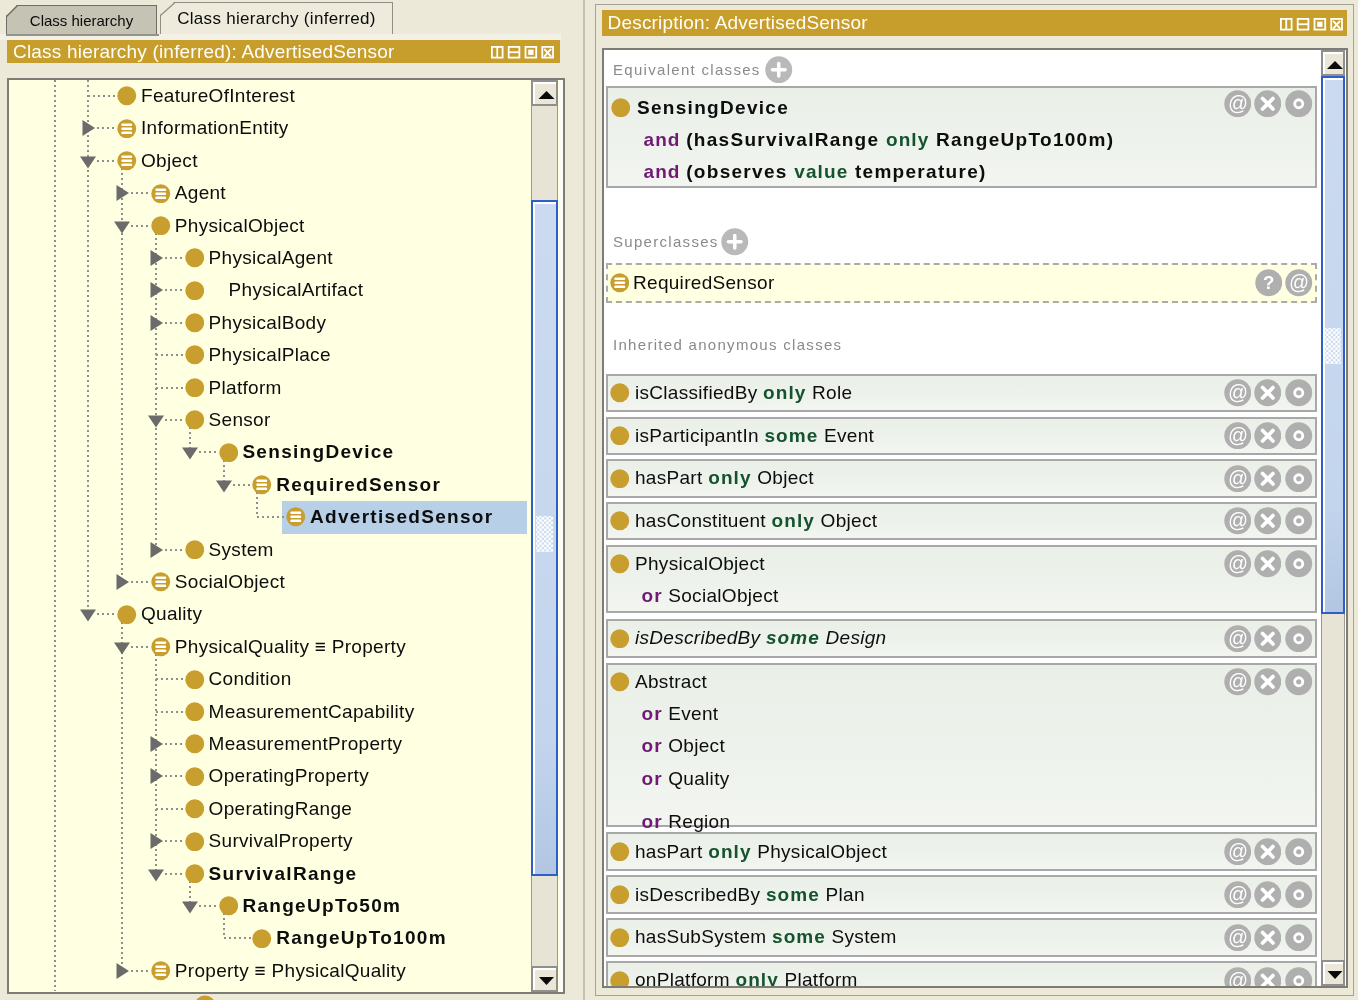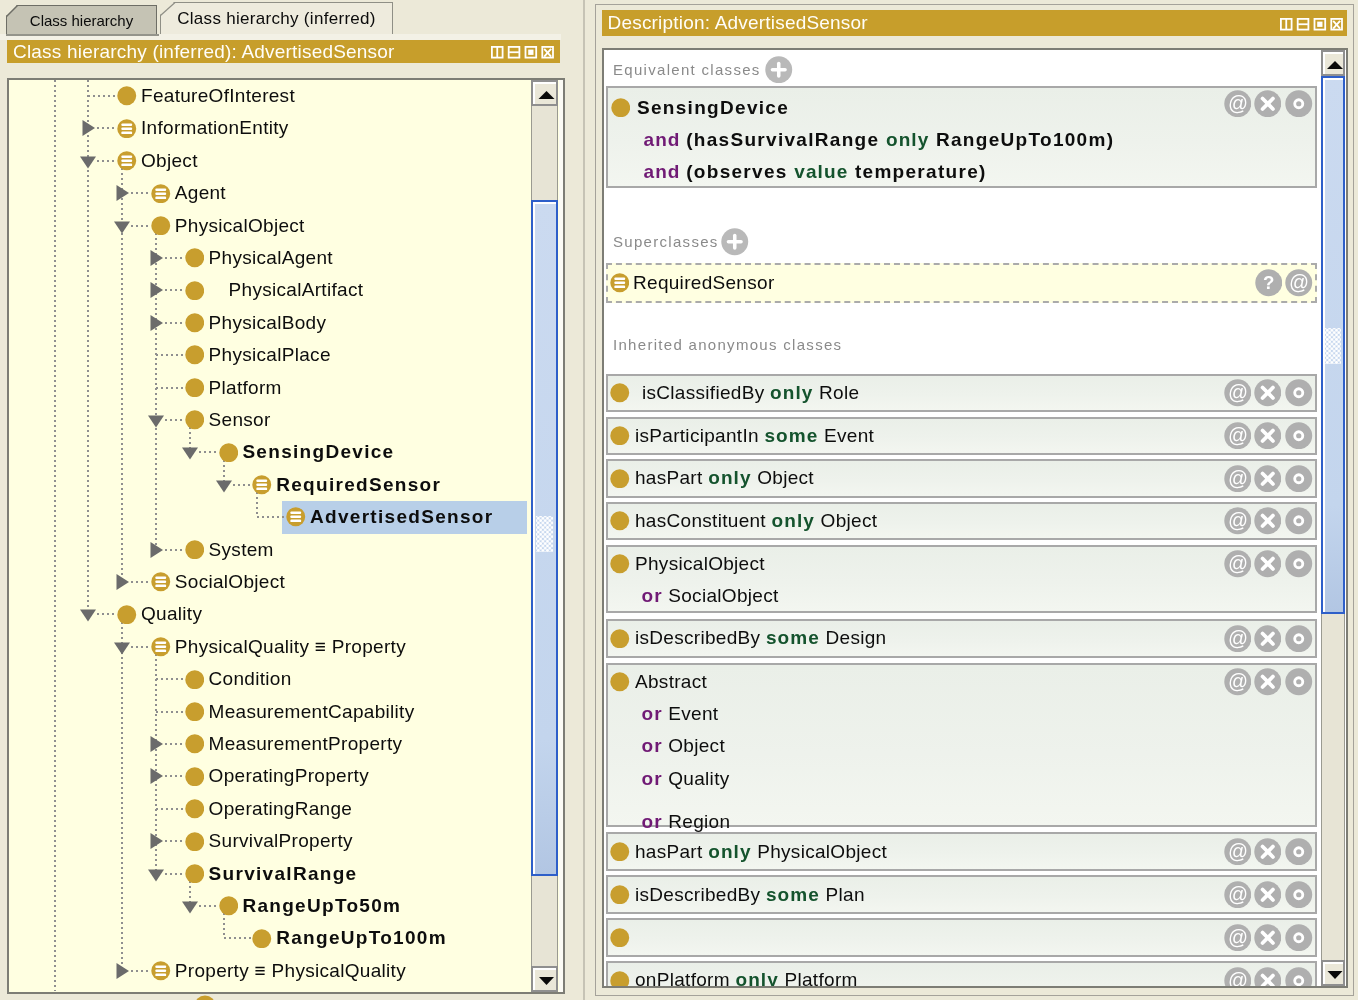--- a/index.html
+++ b/index.html
@@ -385,21 +385,21 @@
     </svg>
 <svg class="abs" style="left:681.2px;top:219.2px" width="27.5" height="27.5" viewBox="0 0 28 28">
       <circle cx="14" cy="14" r="13.7" fill="#AFAFAF"></circle>
       <text x="14" y="20" font-family="Liberation Sans" font-size="20" font-style="italic" text-anchor="middle" fill="#fff">@</text>
     </svg>
 <div class="abs lbl" style="left:9px;top:274.5px;height:40px;line-height:40px;">Inherited anonymous classes</div>
 <div class="abs row" style="left:2px;top:323.8px;width:710.5px;height:38.6px;"></div>
 <svg class="abs" style="left:6.2px;top:333.2px" width="19.5" height="19.5" viewBox="0 0 20 20">
       <circle cx="10" cy="10" r="9.7" fill="#C89E2E"></circle>
     </svg>
-<div class="abs ct" style="left:31px;top:323.0px;height:40px;line-height:40px;margin-left:7px;">isClassifiedBy <span class="kw">only</span> Role</div>
+<div class="abs ct" style="left:31px;top:323.0px;height:40px;line-height:40px;">isClassifiedBy <span class="kw">only</span> Role</div>
 <svg class="abs" style="left:619.5px;top:329.2px" width="27.5" height="27.5" viewBox="0 0 28 28">
       <circle cx="14" cy="14" r="13.7" fill="#AFAFAF"></circle>
       <text x="14" y="20" font-family="Liberation Sans" font-size="20" font-style="italic" text-anchor="middle" fill="#fff">@</text>
     </svg>
 <svg class="abs" style="left:649.7px;top:329.2px" width="27.5" height="27.5" viewBox="0 0 28 28">
       <circle cx="14" cy="14" r="13.7" fill="#AFAFAF"></circle>
       <g stroke="#fff" stroke-width="3.8" stroke-linecap="round">
         <line x1="8.7" y1="8.7" x2="19.3" y2="19.3"></line>
         <line x1="19.3" y1="8.7" x2="8.7" y2="19.3"></line>
       </g>
@@ -486,21 +486,21 @@
       </g>
     </svg>
 <svg class="abs" style="left:681.2px;top:500.0px" width="27.5" height="27.5" viewBox="0 0 28 28">
       <circle cx="14" cy="14" r="13.7" fill="#AFAFAF"></circle>
       <circle cx="14" cy="14" r="4.1" fill="none" stroke="#fff" stroke-width="2.9"></circle>
     </svg>
 <div class="abs row" style="left:2px;top:569.0px;width:710.5px;height:38.6px;"></div>
 <svg class="abs" style="left:6.2px;top:578.5px" width="19.5" height="19.5" viewBox="0 0 20 20">
       <circle cx="10" cy="10" r="9.7" fill="#C89E2E"></circle>
     </svg>
-<div class="abs ct" style="left:31px;top:568.2px;height:40px;line-height:40px;">isDescribedBy <span class="kw">some</span> Design</div>
+<div class="abs ct" style="left:31px;top:568.2px;height:40px;line-height:40px;font-style:italic;">isDescribedBy <span class="kw">some</span> Design</div>
 <svg class="abs" style="left:619.5px;top:574.5px" width="27.5" height="27.5" viewBox="0 0 28 28">
       <circle cx="14" cy="14" r="13.7" fill="#AFAFAF"></circle>
       <text x="14" y="20" font-family="Liberation Sans" font-size="20" font-style="italic" text-anchor="middle" fill="#fff">@</text>
     </svg>
 <svg class="abs" style="left:649.7px;top:574.5px" width="27.5" height="27.5" viewBox="0 0 28 28">
       <circle cx="14" cy="14" r="13.7" fill="#AFAFAF"></circle>
       <g stroke="#fff" stroke-width="3.8" stroke-linecap="round">
         <line x1="8.7" y1="8.7" x2="19.3" y2="19.3"></line>
         <line x1="19.3" y1="8.7" x2="8.7" y2="19.3"></line>
       </g>
@@ -570,20 +570,21 @@
       </g>
     </svg>
 <svg class="abs" style="left:681.2px;top:830.8px" width="27.5" height="27.5" viewBox="0 0 28 28">
       <circle cx="14" cy="14" r="13.7" fill="#AFAFAF"></circle>
       <circle cx="14" cy="14" r="4.1" fill="none" stroke="#fff" stroke-width="2.9"></circle>
     </svg>
 <div class="abs row" style="left:2px;top:868.2px;width:710.5px;height:38.6px;"></div>
 <svg class="abs" style="left:6.2px;top:877.7px" width="19.5" height="19.5" viewBox="0 0 20 20">
       <circle cx="10" cy="10" r="9.7" fill="#C89E2E"></circle>
     </svg>
+<div class="abs ct" style="left:31px;top:867.4px;height:40px;line-height:40px;">hasSubSystem <span class="kw">some</span> System</div>
 <svg class="abs" style="left:619.5px;top:873.7px" width="27.5" height="27.5" viewBox="0 0 28 28">
       <circle cx="14" cy="14" r="13.7" fill="#AFAFAF"></circle>
       <text x="14" y="20" font-family="Liberation Sans" font-size="20" font-style="italic" text-anchor="middle" fill="#fff">@</text>
     </svg>
 <svg class="abs" style="left:649.7px;top:873.7px" width="27.5" height="27.5" viewBox="0 0 28 28">
       <circle cx="14" cy="14" r="13.7" fill="#AFAFAF"></circle>
       <g stroke="#fff" stroke-width="3.8" stroke-linecap="round">
         <line x1="8.7" y1="8.7" x2="19.3" y2="19.3"></line>
         <line x1="19.3" y1="8.7" x2="8.7" y2="19.3"></line>
       </g>

